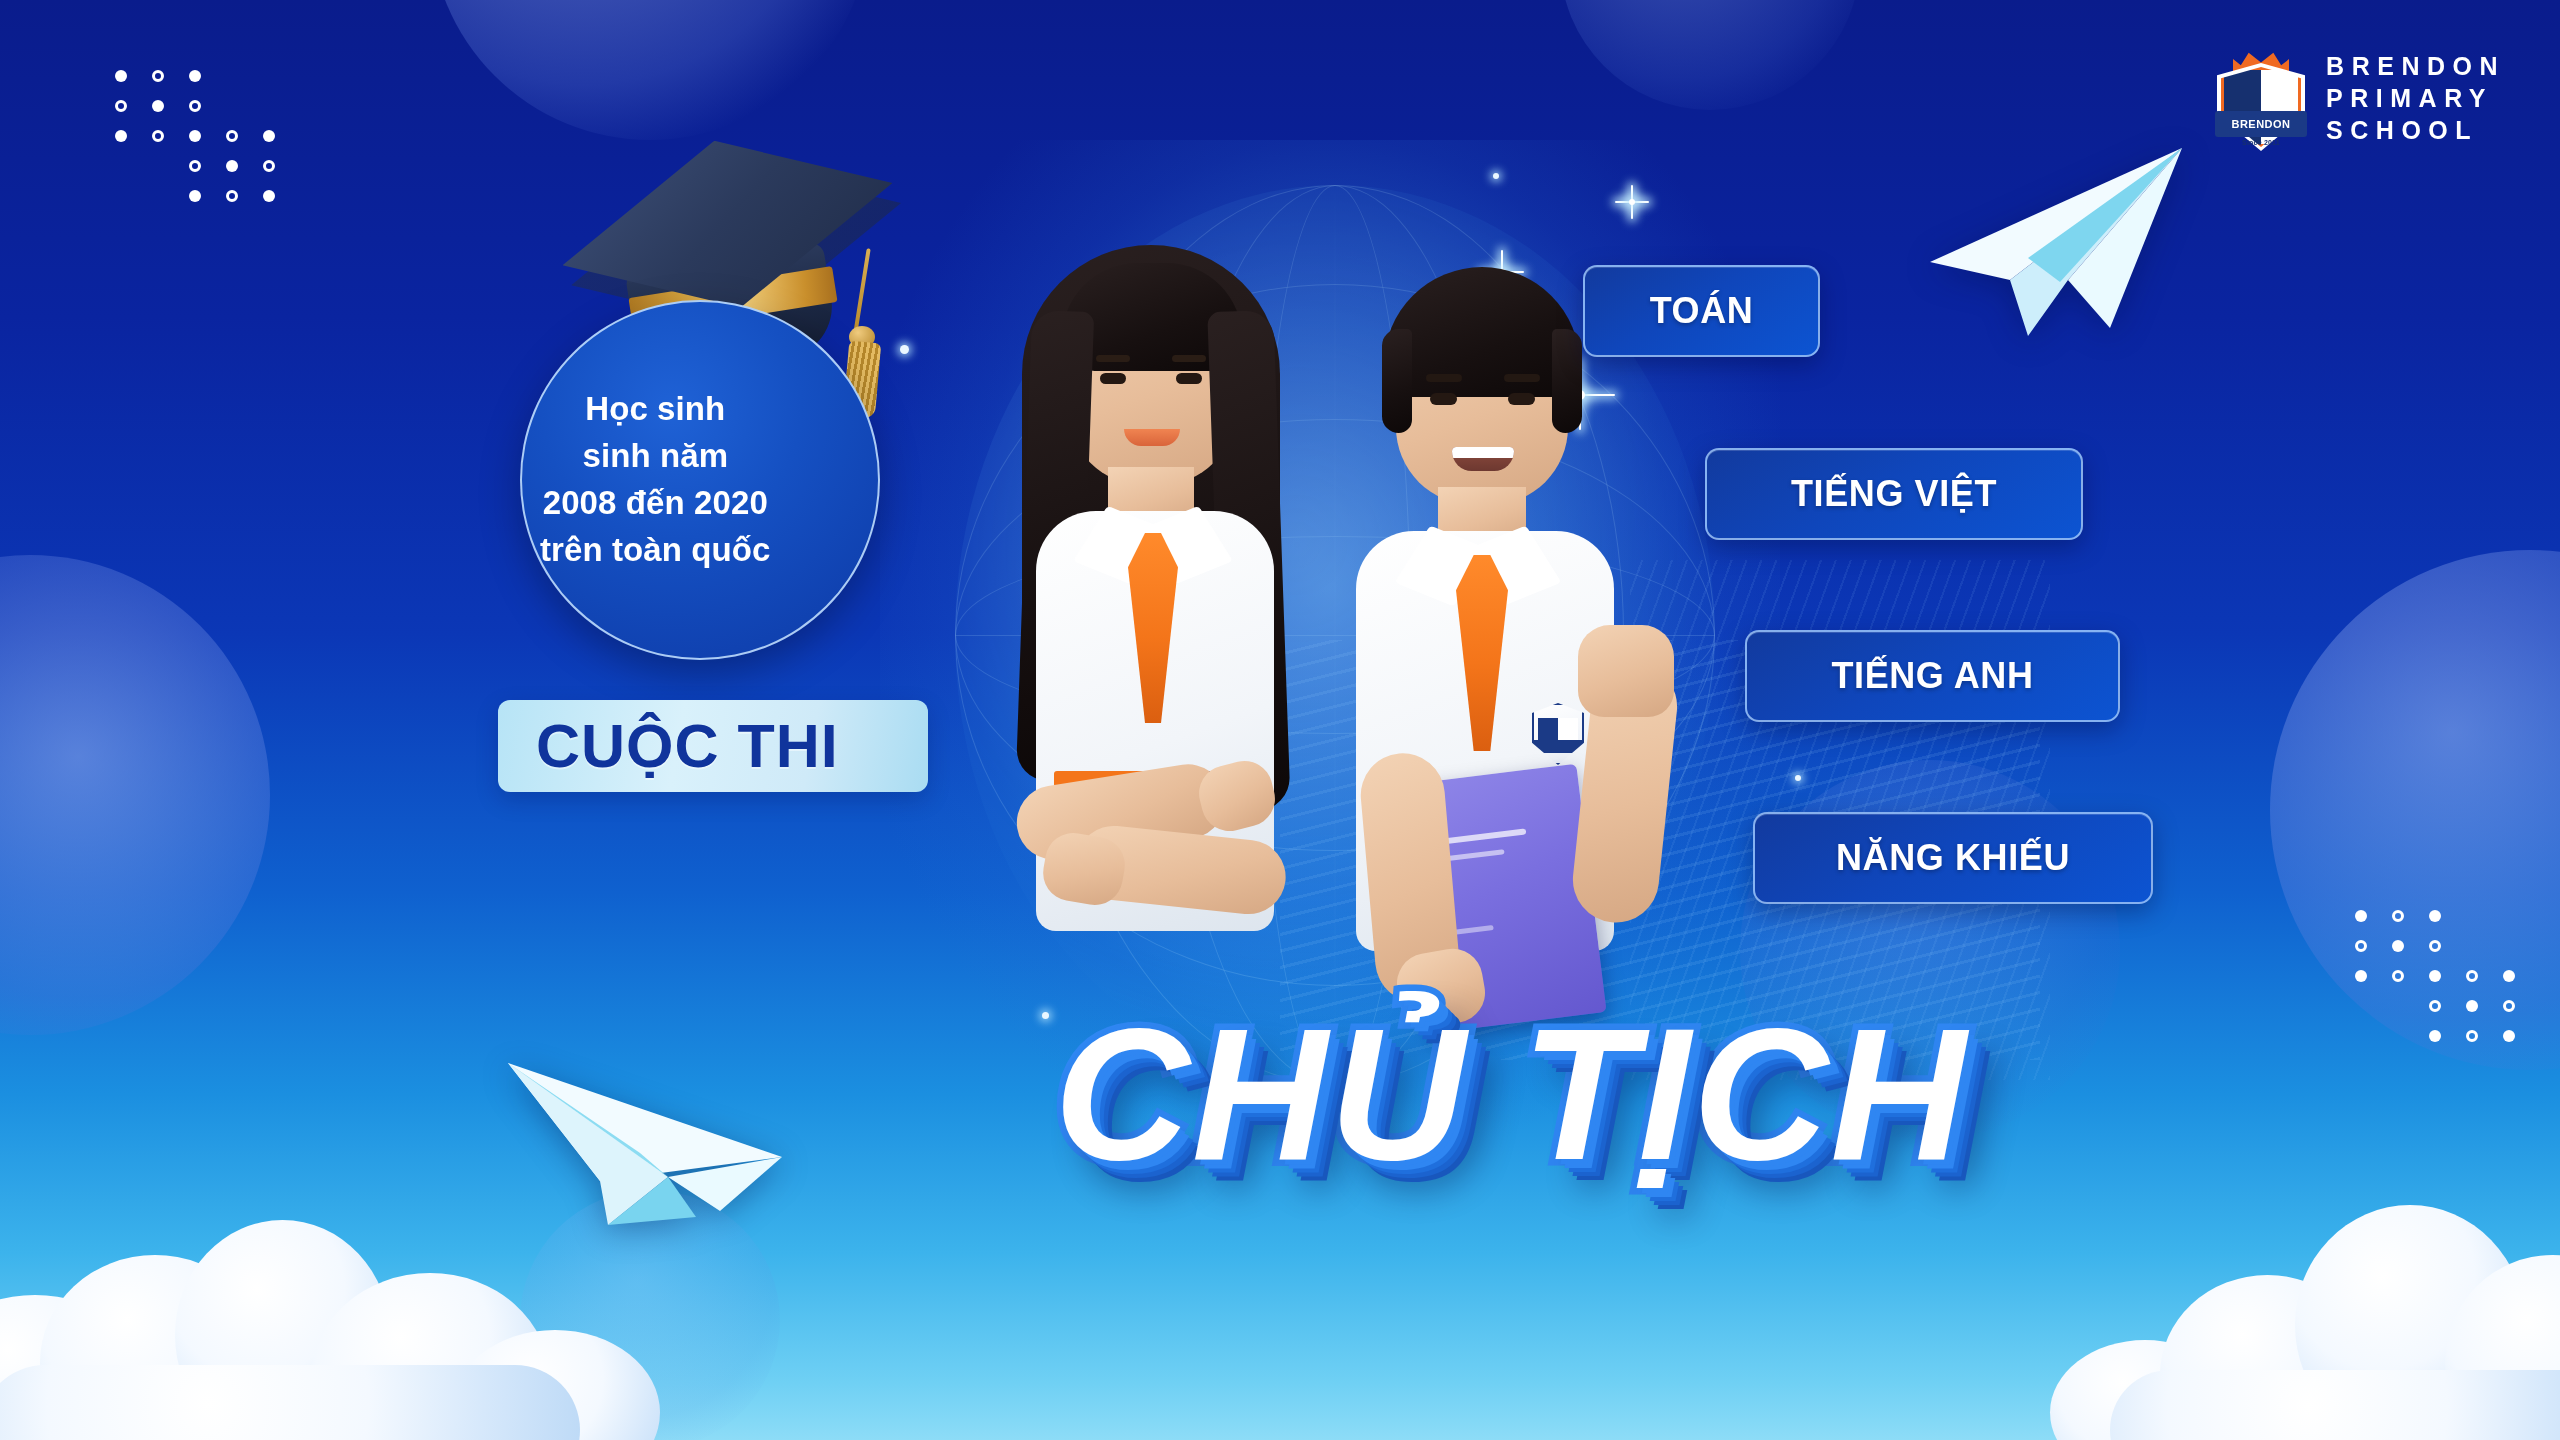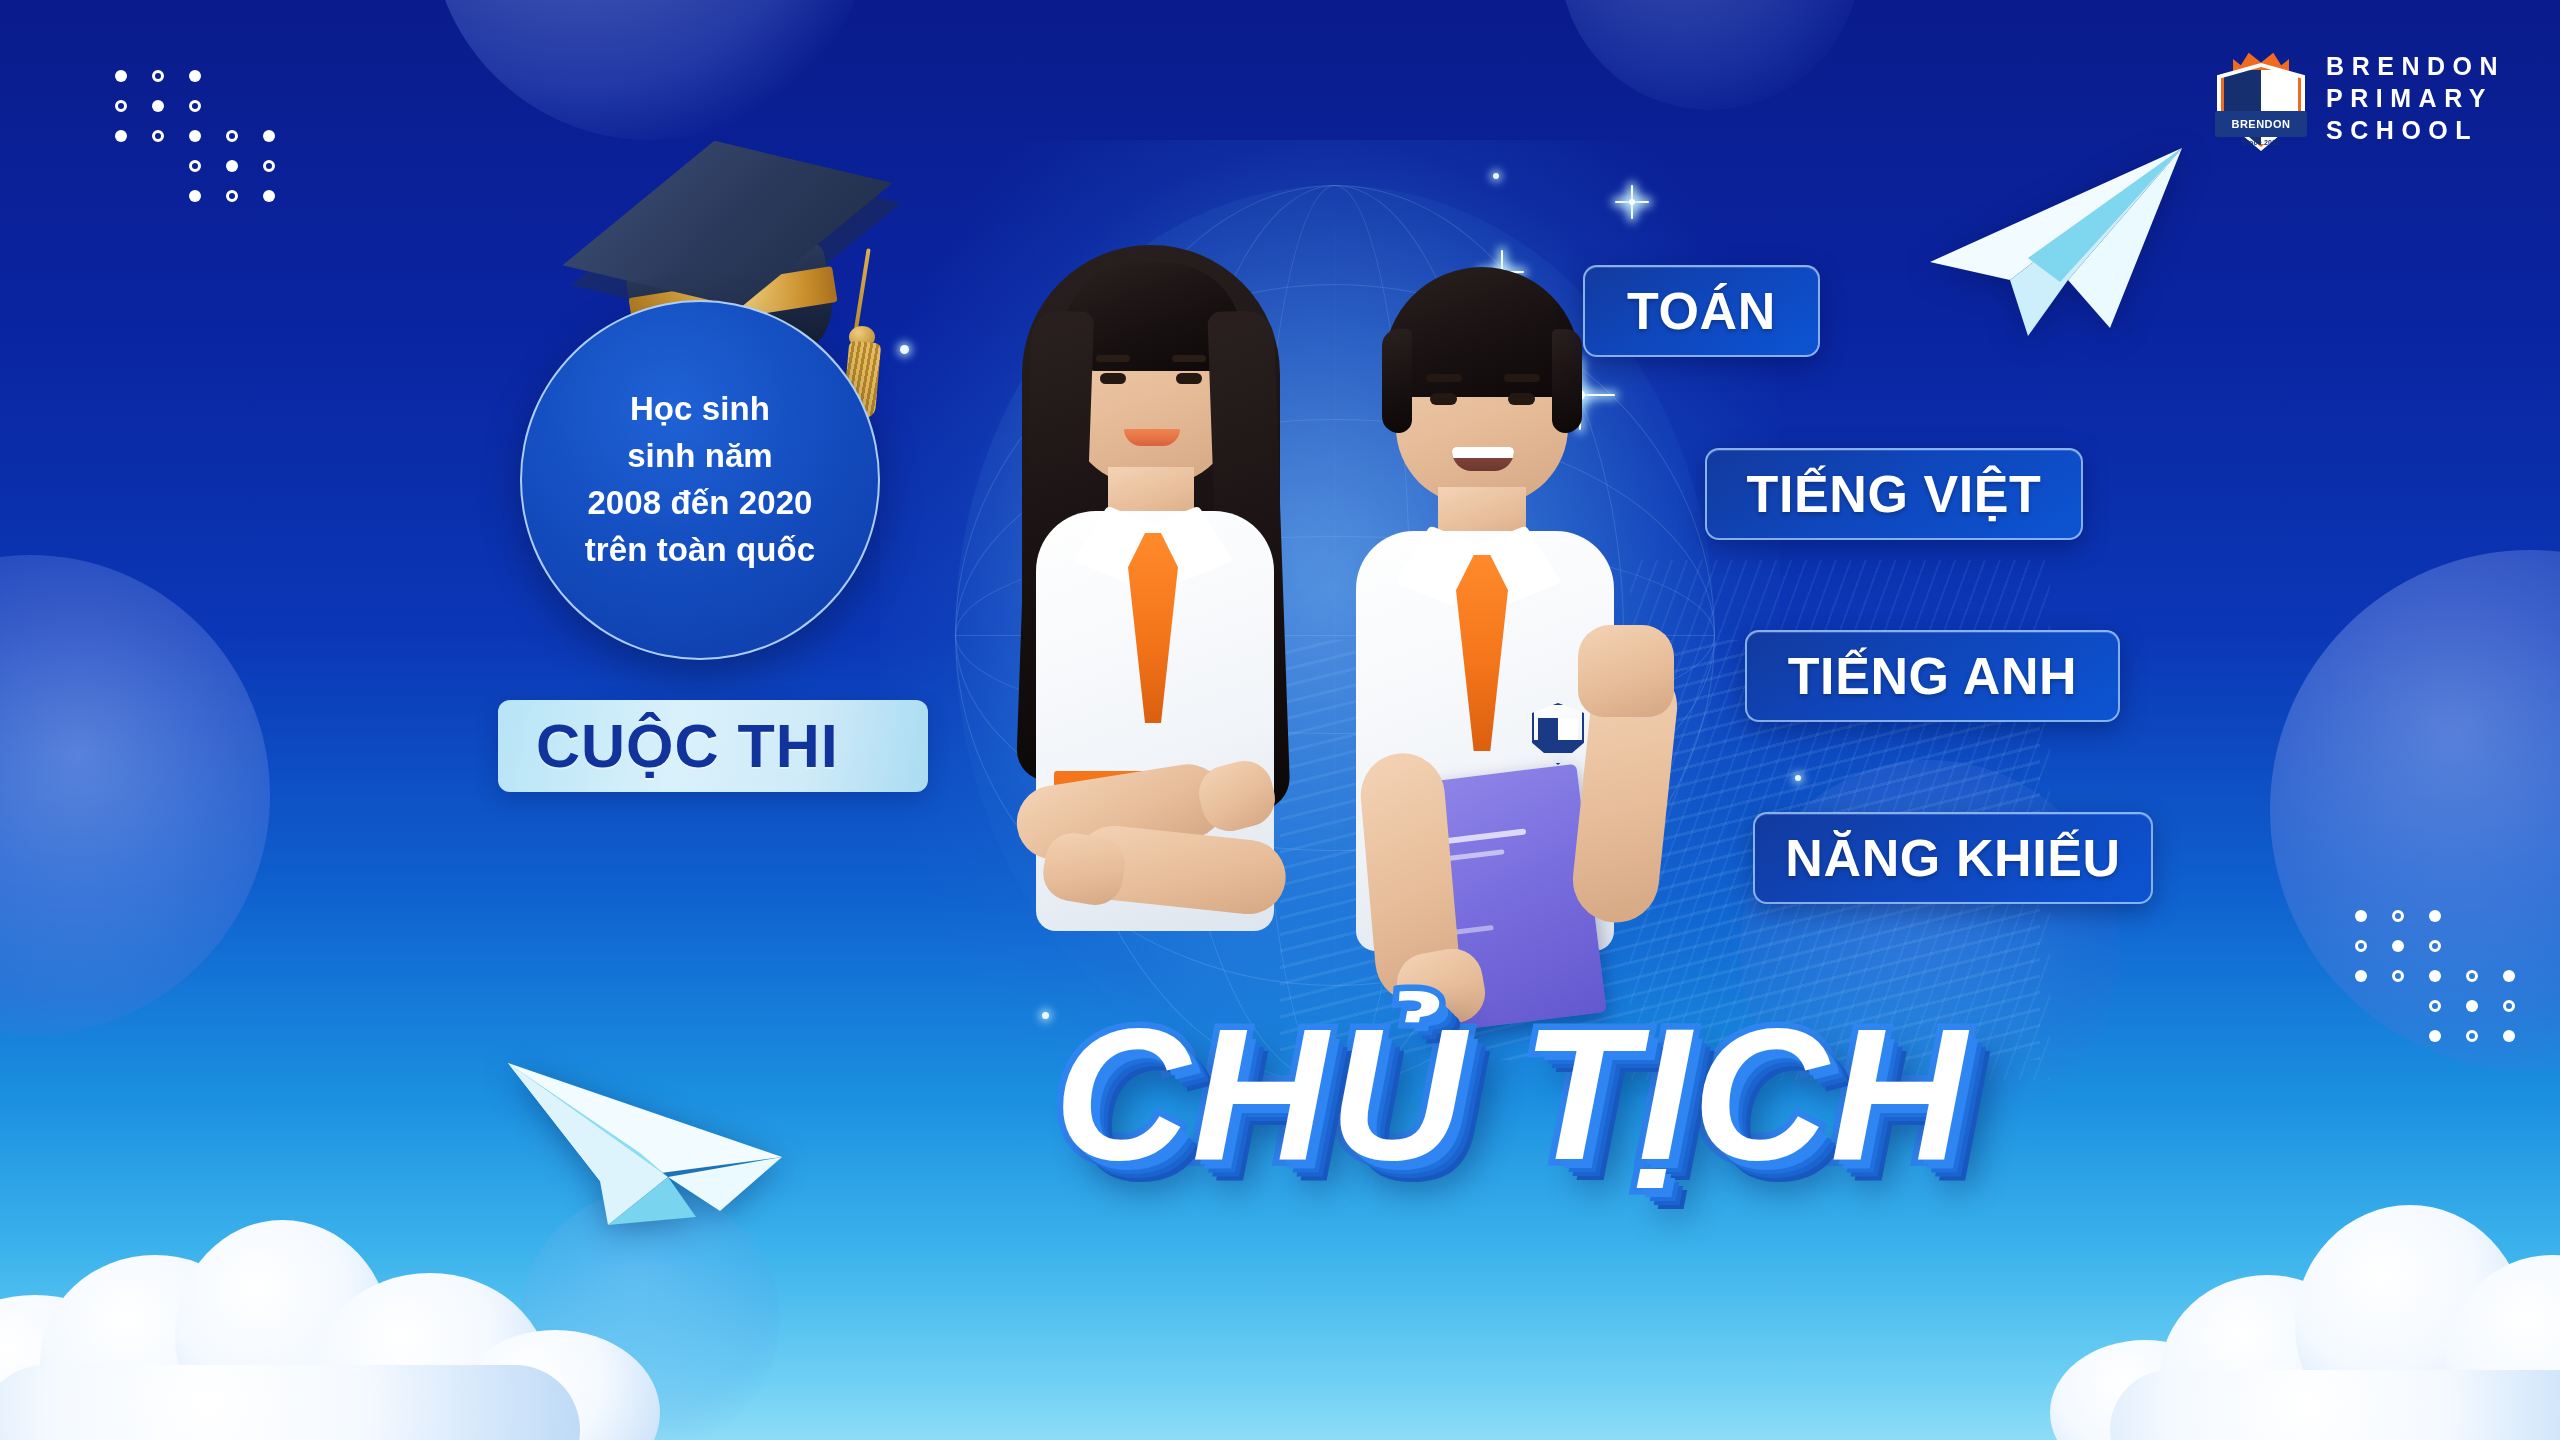--- a/index.html
+++ b/index.html
@@ -124,21 +124,21 @@
     border-radius:6px 6px 12px 12px;
     transform:rotate(5deg);
   }
 
   
   .badge{
     position:absolute; left:520px; top:300px; width:360px; height:360px;
     border-radius:50%;
     background:radial-gradient(circle at 42% 30%, #1f62d6 0%, #1550c2 40%, #0d39a6 100%);
     border:2px solid rgba(200,228,255,.85);
-    display:flex; align-items:center; justify-content:center;
+    display:flex; align-items:center; 
     box-shadow:0 14px 40px rgba(0,0,0,.28);
   }
   .badge-text{
     color:#fff; text-align:center; font-weight:700; font-size:33px; line-height:1.42;
     letter-spacing:.1px; padding:0 18px;
   }
   .badge-text span{ display:block; white-space:nowrap; }
 
   
   .ribbon{
@@ -171,21 +171,21 @@
   .h-line2 span{ font-size:188px; }
 
   
   .pill{
     position:absolute; display:flex; align-items:center; justify-content:center;
     border-radius:14px; border:2px solid rgba(175,212,255,.75);
     background:linear-gradient(150deg,#123a9e 0%,#0f46bb 45%,#0c54d2 100%);
     box-shadow:0 8px 24px rgba(0,10,60,.35), inset 0 1px 0 rgba(255,255,255,.16);
   }
   .pill span{
-    color:#ffffff; font-weight:800; font-size:52px; letter-spacing:.6px;
+    color:#ffffff; font-weight:800; font-size:36px; letter-spacing:.6px;
     text-shadow:0 2px 4px rgba(0,0,0,.28);
   }
   .pill-1{ left:1583px; top:265px; width:237px; height:92px; }
   .pill-2{ left:1705px; top:448px; width:378px; height:92px; }
   .pill-3{ left:1745px; top:630px; width:375px; height:92px; }
   .pill-4{ left:1753px; top:812px; width:400px; height:92px; }
 
   
   .plane{ position:absolute; pointer-events:none; filter:drop-shadow(0 6px 16px rgba(0,12,70,.35)); }
 

